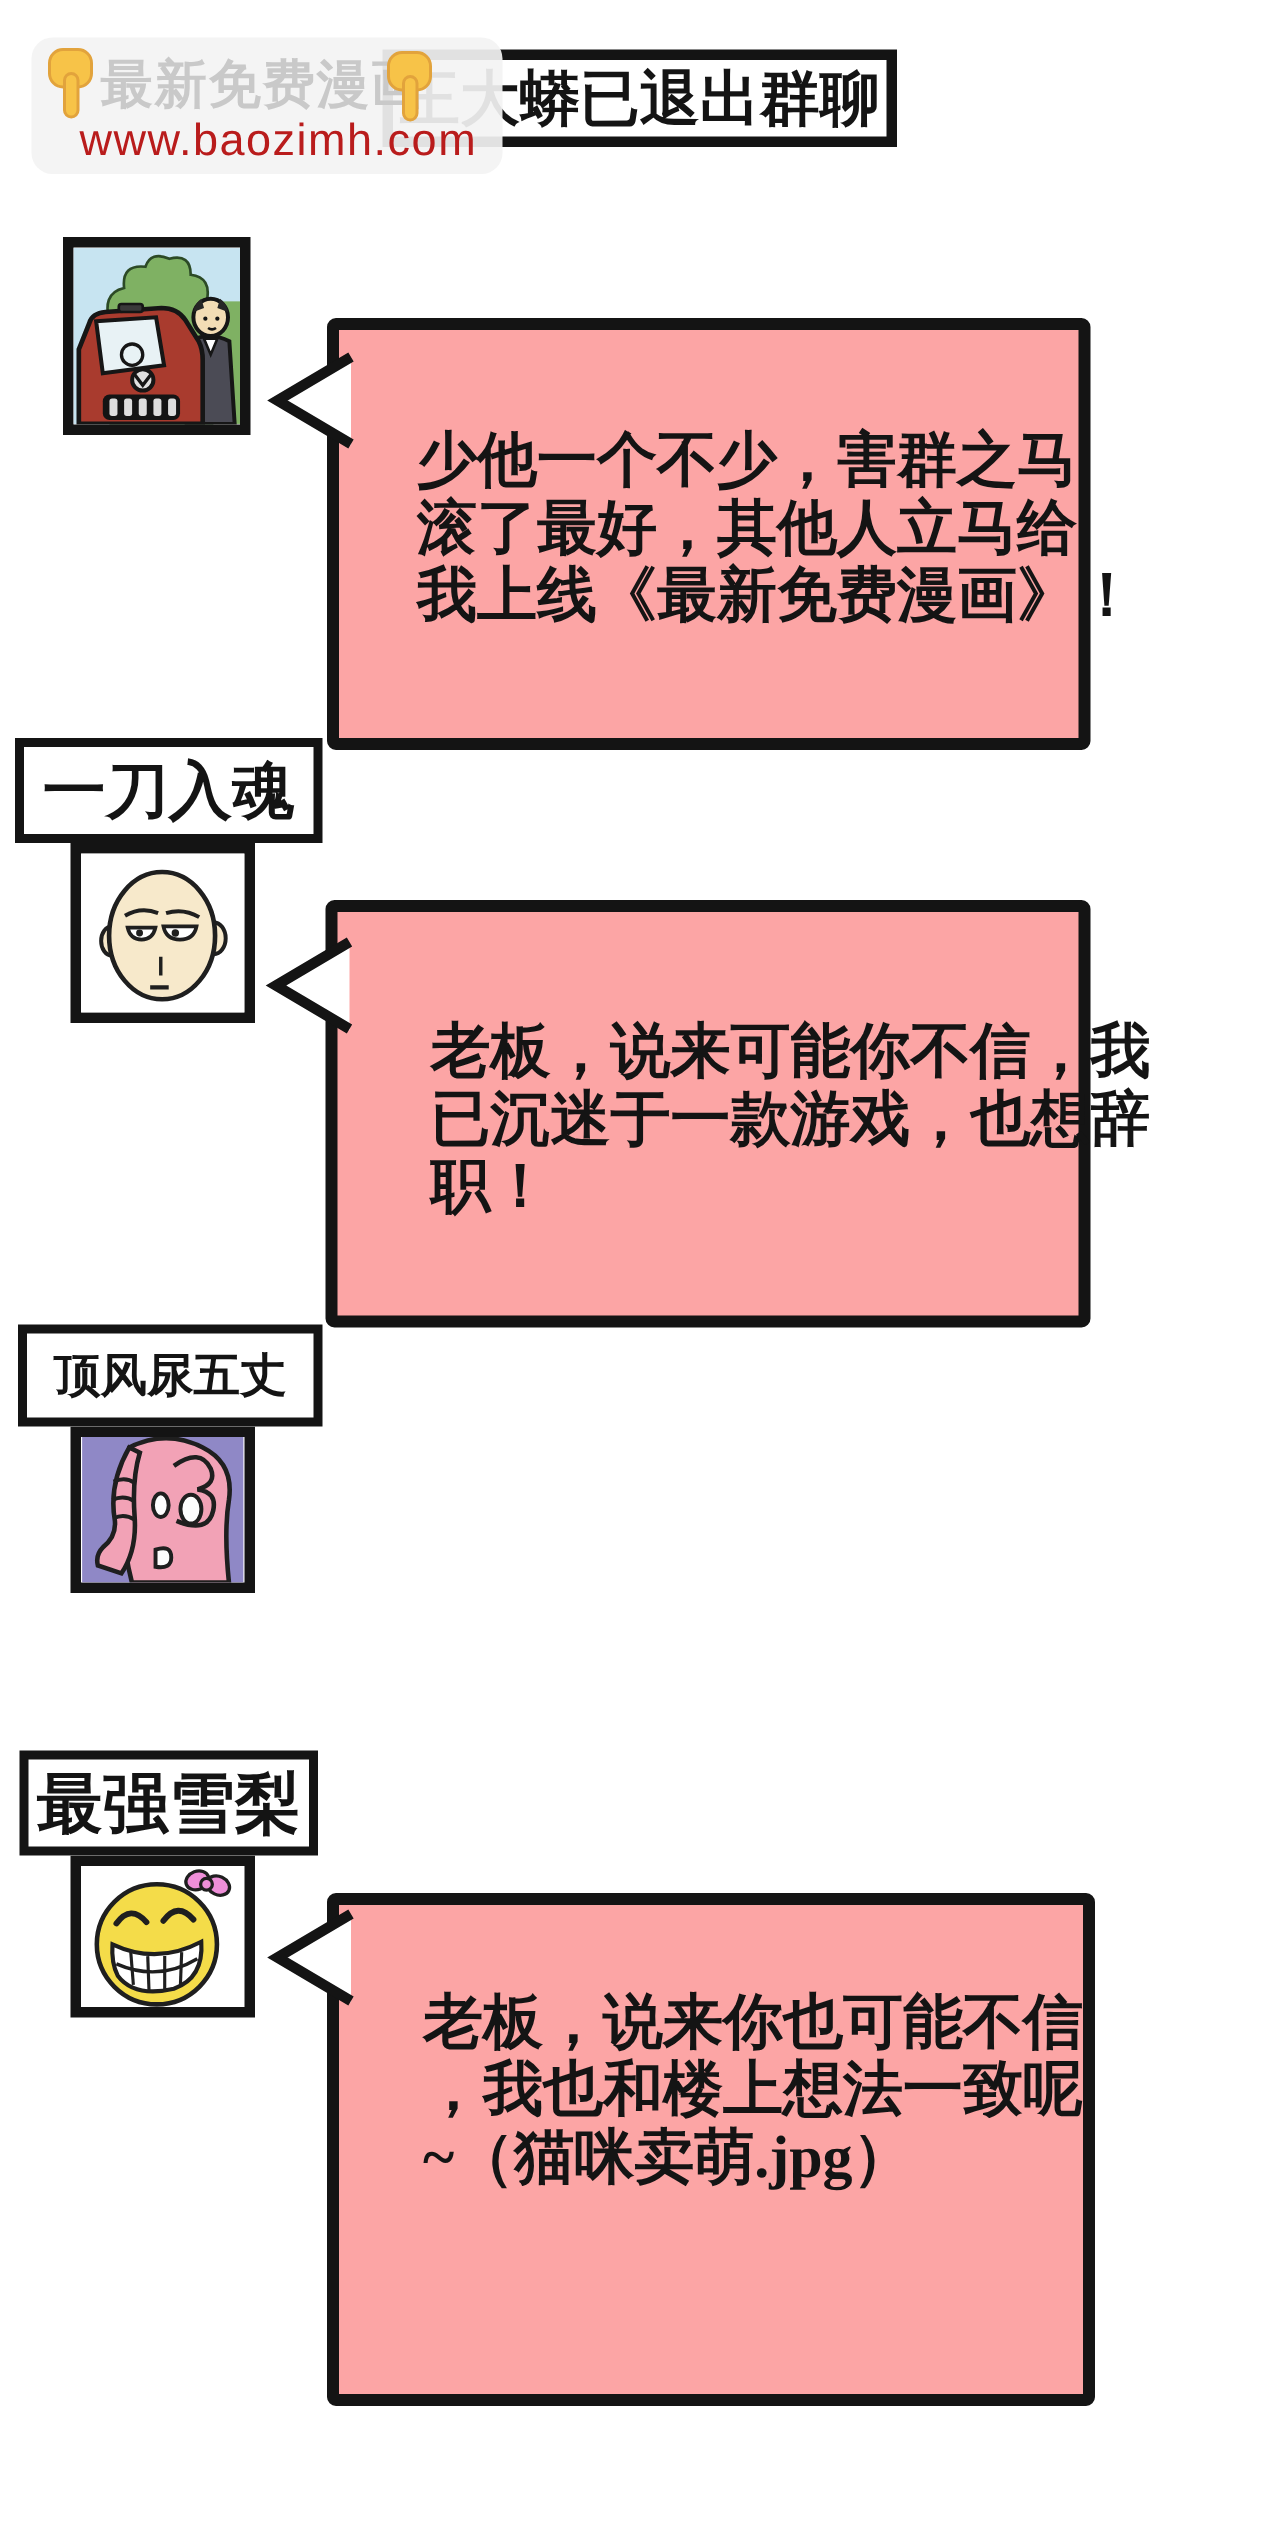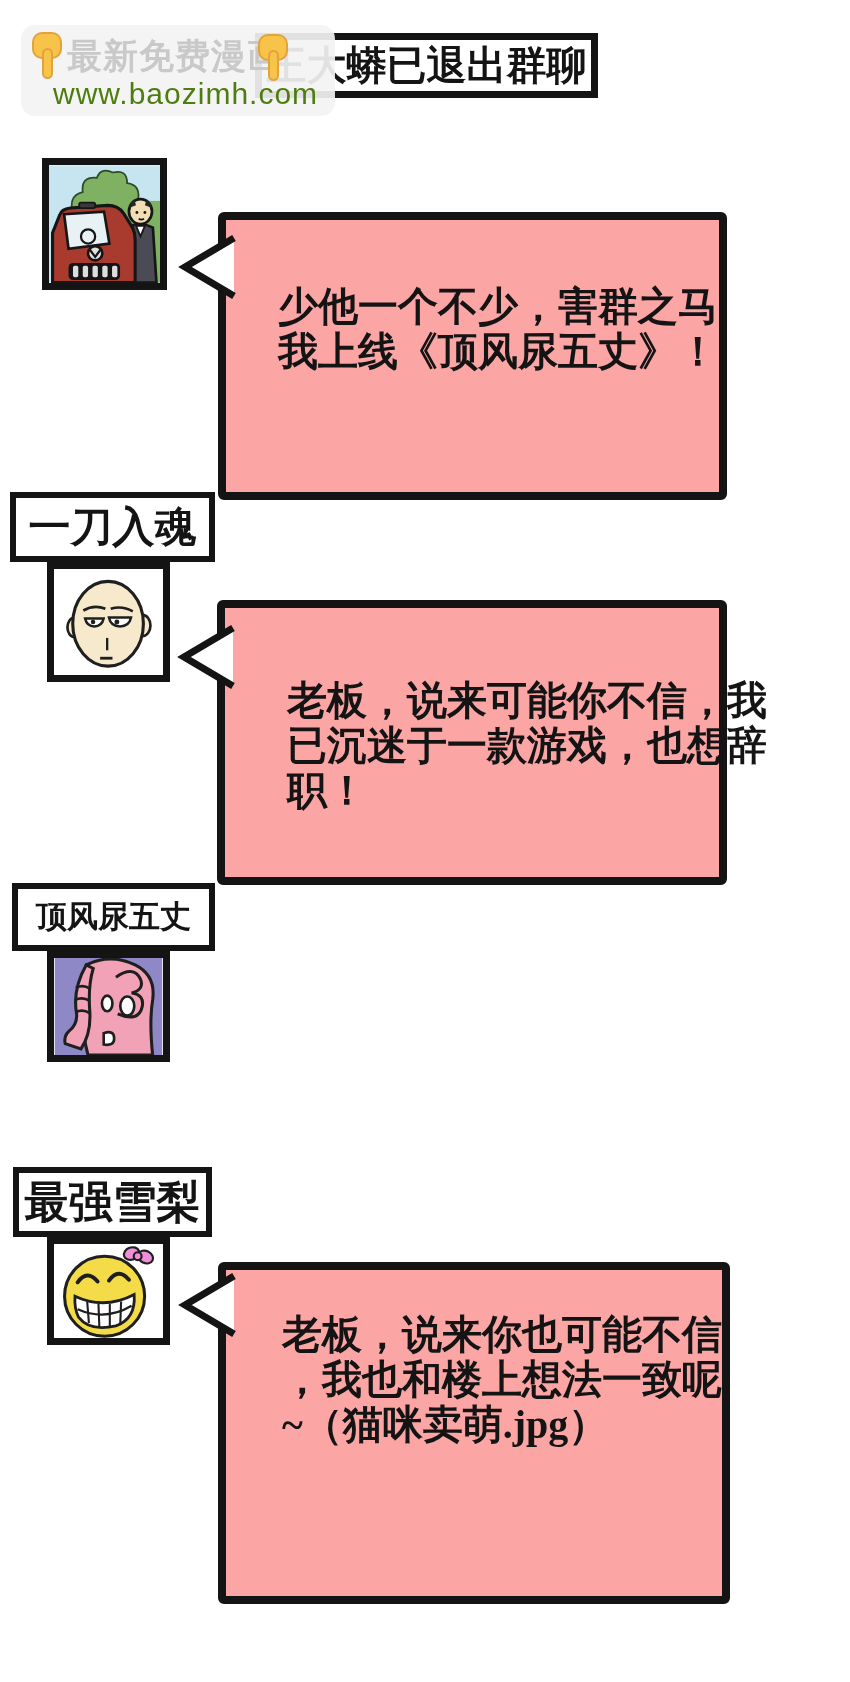--- a/index.html
+++ b/index.html
@@ -6,21 +6,21 @@
   #page{position:relative;width:850px;height:1682px;background:#ffffff;overflow:hidden;
         font-family:"Liberation Serif","DejaVu Serif",serif;color:#141414;}
   #page *{box-sizing:border-box;}
 
   .abs{position:absolute;}
 
   
   .wm{left:21px;top:25px;width:314px;height:91px;background:rgba(243,243,243,0.92);
       border-radius:14px;z-index:5;font-family:"Liberation Sans","DejaVu Sans",sans-serif;}
   .wm-brand{position:absolute;left:46px;top:8px;font-size:35px;font-weight:700;color:#c9c9c9;letter-spacing:1px;}
-  .wm-url{position:absolute;left:32px;top:52px;font-size:30px;color:#4d7c0f;letter-spacing:1px;}
+  .wm-url{position:absolute;left:32px;top:52px;font-size:30px;color:#b91c1c;letter-spacing:1px;}
   .finger{position:absolute;width:32px;height:50px;}
   .finger1{left:10px;top:6px;}
   .finger2{left:236px;top:8px;}
 
   
   .title-box{left:255px;top:33px;width:343px;height:65px;border:7px solid #141414;background:#ffffff;
              display:flex;align-items:center;justify-content:center;z-index:1;}
   .title-box span{font-size:40px;font-weight:700;white-space:nowrap;}
 
   
@@ -43,21 +43,21 @@
   .bb1{left:218px;top:212px;width:509px;height:288px;}
   .bb2{left:217px;top:600px;width:510px;height:285px;padding-left:32px;}
   .bb3{left:219px;top:985px;width:476px;height:187px;}
   .bb4{left:218px;top:1262px;width:512px;height:342px;}
   .tail{position:absolute;left:-50px;z-index:3;}
   .t1{top:14px;} .t2{top:16px;} .t3{top:0px;} .t4{top:2px;}
   .btxt{position:relative;z-index:1;font-weight:700;font-size:40px;line-height:45px;white-space:nowrap;}
   .bb1 .btxt{padding:64px 0 0 52px;}
   .bb2 .btxt{padding:70px 0 0 30px;}
   .bb3 .btxt{padding:48px 0 0 45px;line-height:42px;}
-  .bb4 .btxt{padding:42px 0 0 56px;}
+  .bb4 .btxt{padding:55px 0 0 56px;}
 </style>
 </head>
 <body>
 
 <div id="page">
 
   <div class="abs title-box">
     <span>王大蟒已退出群聊</span>
   </div>
 
@@ -104,21 +104,22 @@
     </svg>
   </div>
 
   <div class="abs bubble bb1">
     <svg class="tail t1" width="60" height="68" viewBox="0 0 60 68">
       <polygon points="58,5 9,33 58,63" fill="#ffffff"></polygon>
       <path d="M58,4 L9,33 L58,62" fill="none" stroke="#141414" stroke-width="7"></path>
     </svg>
     <div class="btxt">
       <div>少他一个不少，害群之马</div>
-      <div>我上线《顶风尿五丈》！</div>
+      <div>滚了最好，其他人立马给</div>
+      <div>我上线《最新免费漫画》！</div>
     </div>
   </div>
 
   <div class="abs name-box nm2">
     <span>一刀入魂</span>
   </div>
   <div class="abs avatar av2">
     <svg viewBox="0 0 123 120">
       <rect width="123" height="120" fill="#ffffff"></rect>
       <ellipse cx="23" cy="66" rx="8" ry="11" fill="#f7e9cb" stroke="#1f1f1f" stroke-width="3"></ellipse>

